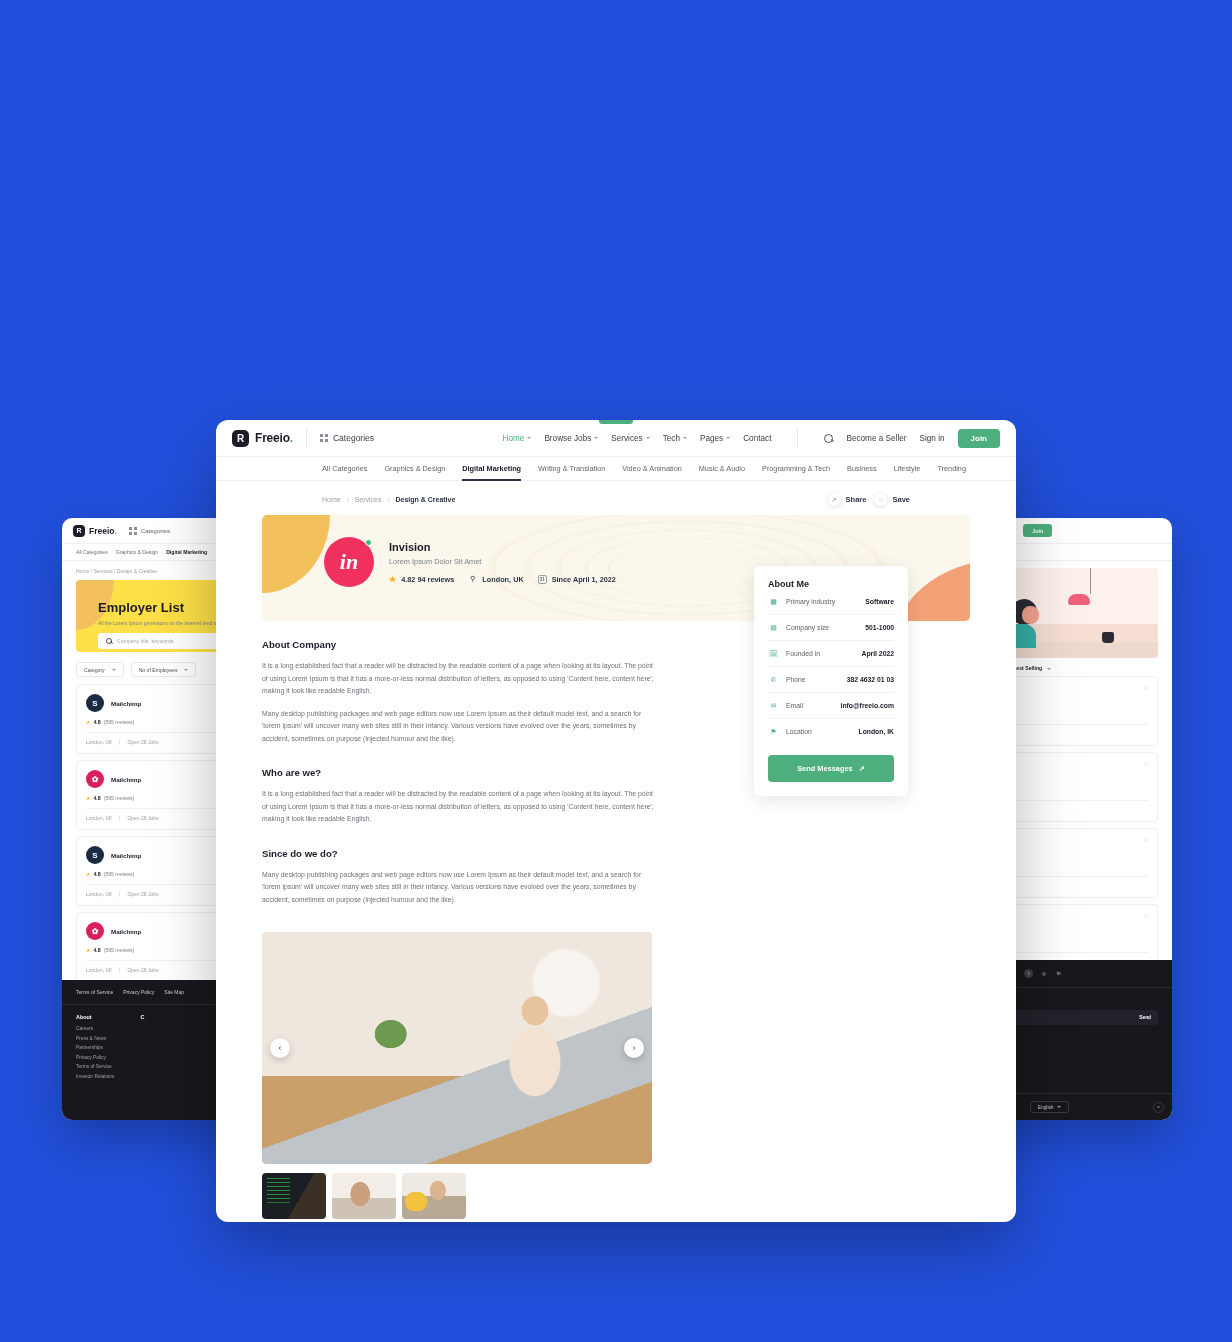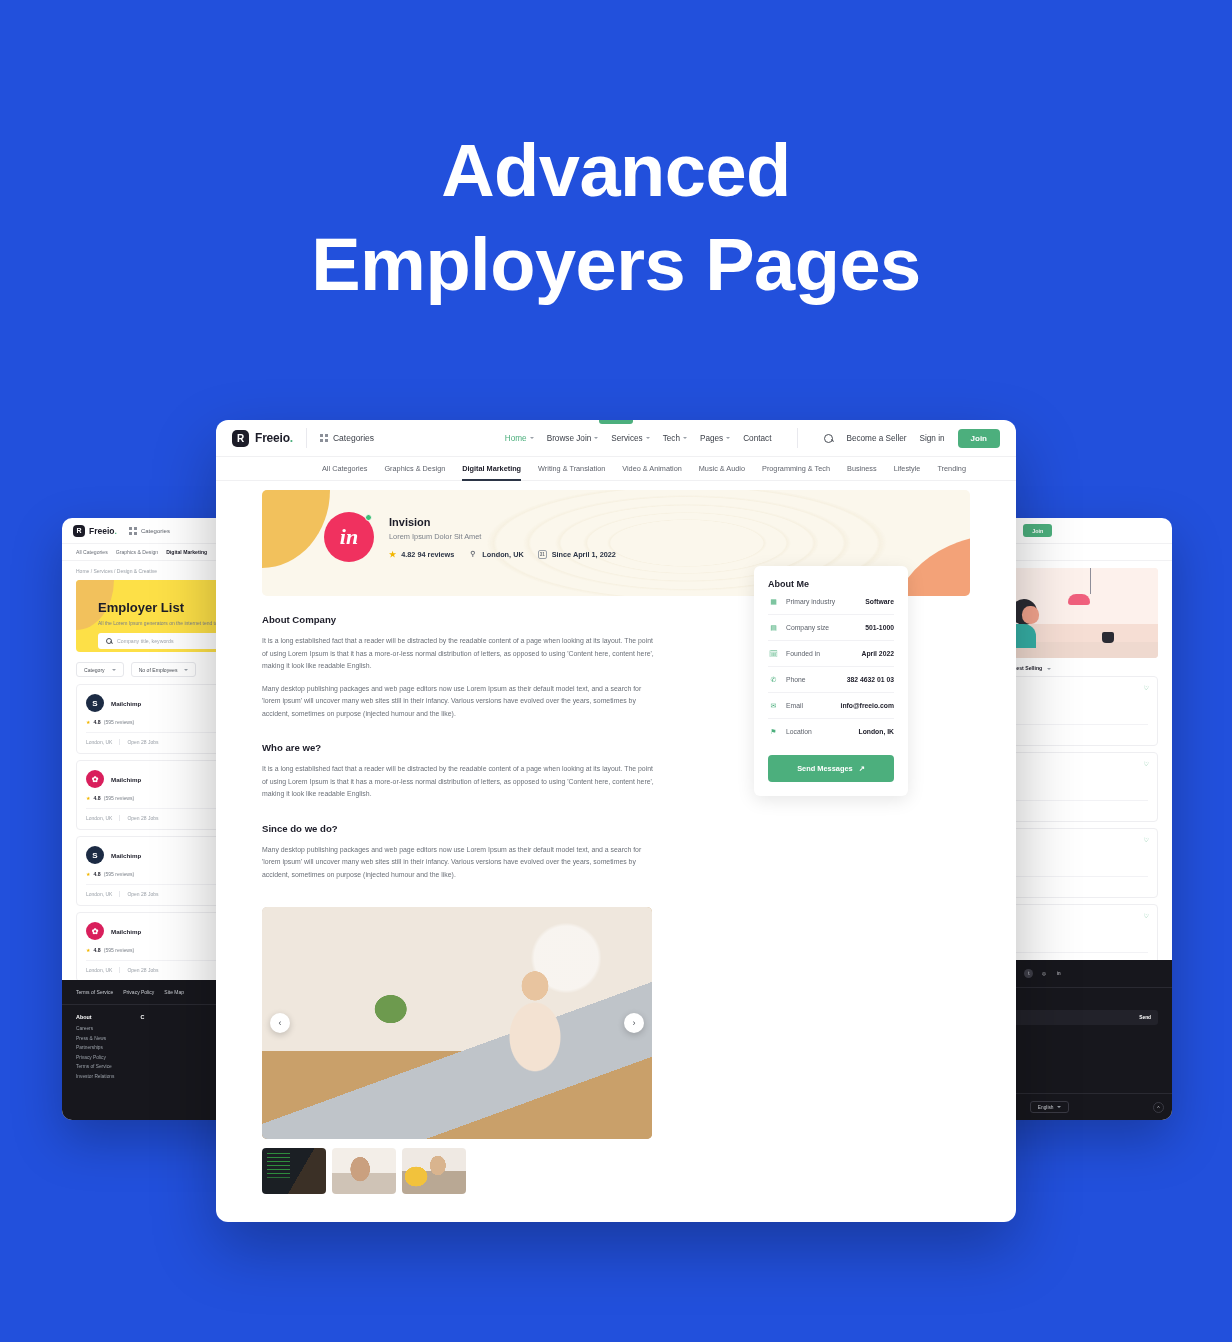--- a/index.html
+++ b/index.html
@@ -307,24 +307,20 @@
                    font-size:4.8px; color:#c9ccd2; }
   .r-top-btn { position:absolute; right:8px; bottom:7px; width:11px; height:11px; border-radius:50%;
                border:1px solid #3a3a44; color:#c9ccd2; font-size:5px;
                display:flex; align-items:center; justify-content:center; }
 </style>
 </head>
 <body>
 
 <div class="stage">
 
-  <div class="headline">
-    <span>Advanced</span>
-    <span class="l2">Employers Pages</span>
-  </div>
 
   <div class="browser side-card" id="left-card">
     <div class="s-head">
       <div class="s-logo">
         <div class="mk">R</div>
         <div class="tx"><span>Freeio</span><span class="dot">.</span></div>
       </div>
       <div class="s-cat">
         <span class="grid-ico"></span>
         <span>Categories</span>
@@ -609,21 +605,21 @@
         <div class="logo-mark">R</div>
         <div class="logo-text"><span>Freeio</span><span class="dot">.</span></div>
       </div>
       <div class="vdiv"></div>
       <div class="cat-btn">
         <span class="grid-ico"></span>
         <span>Categories</span>
       </div>
       <div class="m-nav">
         <a href="#" class="active"><span>Home</span><i class="caret"></i></a>
-        <a href="#"><span>Browse Join</span><i class="caret"></i></a>
+        <a href="#"><span>Browse Jobs</span><i class="caret"></i></a>
         <a href="#"><span>Services</span><i class="caret"></i></a>
         <a href="#"><span>Tech</span><i class="caret"></i></a>
         <a href="#"><span>Pages</span><i class="caret"></i></a>
         <a href="#"><span>Contact</span></a>
         <div class="vdiv"></div>
         <span class="srch-ico"></span>
         <a href="#">Become a Seller</a>
         <a href="#">Sign in</a>
         <button class="join-btn">Join</button>
       </div>
@@ -635,20 +631,37 @@
         <a href="#" class="active">Digital Marketing</a>
         <a href="#">Writing &amp; Translation</a>
         <a href="#">Video &amp; Animation</a>
         <a href="#">Music &amp; Audio</a>
         <a href="#">Programming &amp; Tech</a>
         <a href="#">Business</a>
         <a href="#">Lifestyle</a>
         <a href="#">Trending</a>
       </div>
 
+    <div class="m-crumbs">
+      <span class="bc">Home</span>
+      <span class="sep">/</span>
+      <span class="bc">Services</span>
+      <span class="sep">/</span>
+      <span class="bc cur">Design &amp; Creative</span>
+      <div class="crumb-actions">
+        <div class="ca">
+          <span class="circ">↗</span>
+          <span class="lbl">Share</span>
+        </div>
+        <div class="ca">
+          <span class="circ">♡</span>
+          <span class="lbl">Save</span>
+        </div>
+      </div>
+    </div>
 
     <div class="hero">
       <div class="topo"></div>
       <div class="blob-y"></div>
       <div class="blob-o"></div>
       <div class="hero-inner">
         <div class="avatar-wrap">
           <div class="avatar">in</div>
           <div class="online-dot"></div>
         </div>

